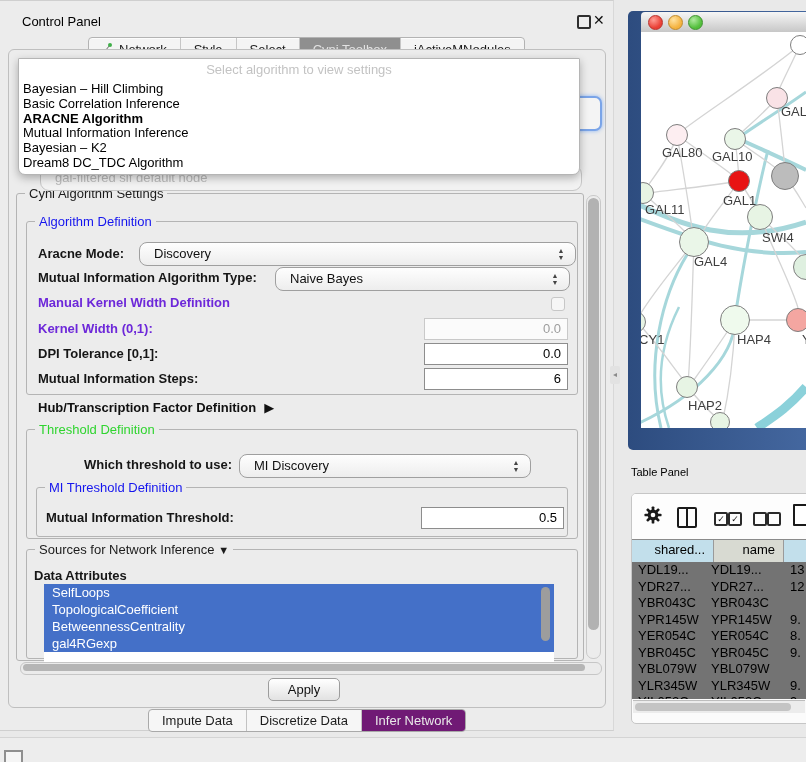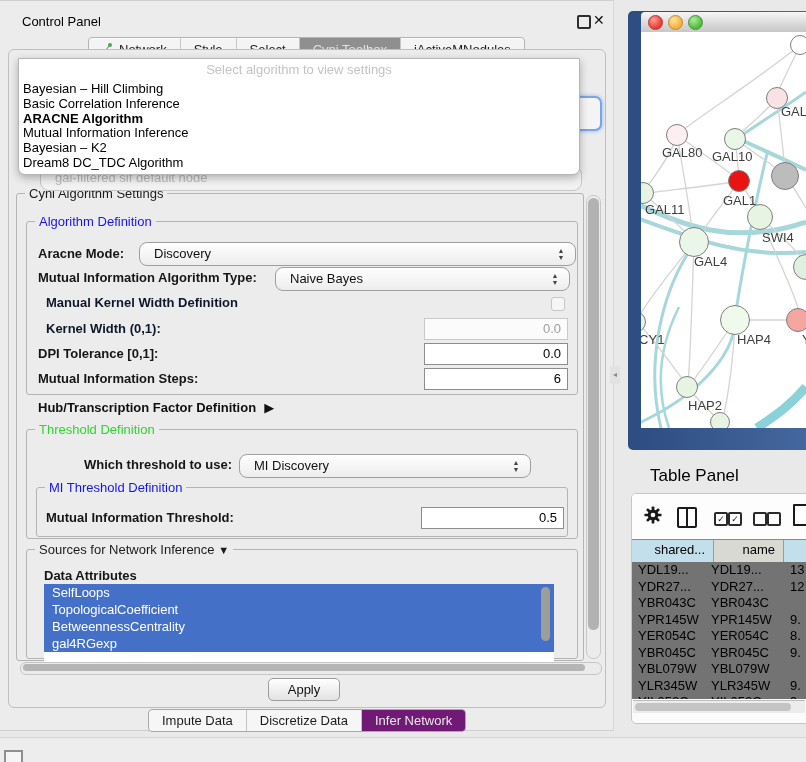--- a/index.html
+++ b/index.html
@@ -41,21 +41,21 @@
   .algo-selected{font-weight:700;}
 
   
   .vscroll{left:586px;top:194px;width:13px;height:462px;border:1px solid #c9c9c9;border-radius:7px;background:#ececec;}
   .vscroll .thumb{position:absolute;left:1px;right:1px;top:2px;height:432px;background:#b2b2b2;border-radius:6px;}
   .groupbox{border:1px solid #b4b4b4;border-radius:3px;background:transparent;}
   .legend{position:absolute;top:-8px;left:8px;background:#ececec;padding:0 4px;font-size:13px;line-height:15px;white-space:nowrap;}
   .lg-black{color:#1b1b1b;} .lg-blue{color:#1515ee;} .lg-green{color:#2fd42f;}
 
   .lbl{height:20px;line-height:20px;font-size:13px;font-weight:700;color:#161616;white-space:nowrap;}
-  .lbl.dis{color:#0f172a;margin-left:8px;}
+  .lbl.dis{color:#6d28d9;}
   .combo{border:1px solid #9f9f9f;border-radius:8px;background:linear-gradient(#fefefe,#ededed);
          height:22px;line-height:22px;padding-left:14px;font-size:13px;color:#111;}
   .combo .steppers{position:absolute;right:9px;top:2px;width:10px;height:18px;font-size:7px;color:#444;
                    display:flex;flex-direction:column;align-items:center;justify-content:center;line-height:7px;}
   .field{border:1px solid #8d8d8d;background:#fff;height:20px;line-height:20px;text-align:right;
          padding-right:6px;font-size:13px;color:#000;}
   .field.dis{border:1px solid #c9c9c9;background:#fbfbfb;color:#9d9d9d;}
   .checkbox{width:12px;height:12px;border:1px solid #c7c7c7;border-radius:3px;background:#f6f6f6;}
 
   .hub-row{height:20px;line-height:20px;font-weight:600;color:#101010;}
@@ -90,21 +90,21 @@
                 border-bottom:1px solid #8f8f8f;border-radius:4px 0 0 0;}
   .light{width:13px;height:13px;border-radius:50%;top:3px;}
   .light.red{left:7px;background:radial-gradient(circle at 35% 30%,#ff9d94,#ea3f35 65%);border:1px solid #b9322c;}
   .light.yellow{left:27px;background:radial-gradient(circle at 35% 30%,#ffe2a0,#f4b23e 65%);border:1px solid #c08a2c;}
   .light.green{left:47px;background:radial-gradient(circle at 35% 30%,#b0eaa0,#53bf3c 65%);border:1px solid #3f9330;}
   .net-canvas{left:641px;top:32px;width:165px;height:396px;background:#ffffff;overflow:hidden;}
   .net-node{position:absolute;border-radius:50%;border:1px solid #7e7e7e;box-sizing:border-box;}
   .net-label{position:absolute;font-size:13px;color:#3e3e3e;white-space:nowrap;}
 
   
-  .tp-title{left:650px;top:466px;font-size:17px;color:#000;}
+  .tp-title{left:631px;top:466px;font-size:11px;color:#000;}
   .table-panel{left:631px;top:493px;width:175px;height:229px;background:#fbfbfb;border:1px solid #c6c6c6;
                border-radius:5px 0 0 5px;overflow:hidden;}
   .tp-toolbar{position:absolute;left:0;top:0;width:100%;height:45px;background:#fdfdfd;}
   .tico{position:absolute;color:#1a1a1a;}
   .cols-icon{width:16px;height:17px;border:2px solid #1a1a1a;border-radius:2px;}
   .cols-icon:after{content:"";position:absolute;left:7px;top:0;width:2px;height:17px;background:#1a1a1a;}
   .cbx{width:10px;height:10px;border:2px solid #2a2a2a;border-radius:2px;font-size:9px;line-height:10px;
        text-align:center;font-weight:700;color:#1a1a1a;}
   .doc-icon{width:13px;height:18px;border:2px solid #1a1a1a;border-radius:1px;background:#fff;}
   .thead{position:absolute;left:0;top:45px;width:100%;height:22px;display:flex;border-top:1px solid #8b8b8b;border-bottom:1px solid #8b8b8b;}
@@ -234,21 +234,21 @@
     </div>
     <div class="abs lbl" style="left:46px;top:507px;">Mutual Information Threshold:</div>
     <div class="abs field" style="left:421px;top:506px;width:135px;">0.5</div>
 
     <div class="abs groupbox" style="left:26px;top:548px;width:550px;height:108px;">
       <div class="legend lg-black">
         <span>Sources for Network Inference</span>
         <span style="font-size:11px;">▼</span>
       </div>
     </div>
-    <div class="abs lbl" style="left:44px;top:565px;">Data Attributes</div>
+    <div class="abs lbl" style="left:34px;top:565px;">Data Attributes</div>
     <div class="abs attr-list" style="left:44px;top:583px;width:510px;height:80px;">
 
     <div class="attr-item">SelfLoops</div>
         <div class="attr-item">TopologicalCoefficient</div>
         <div class="attr-item">BetweennessCentrality</div>
         <div class="attr-item">gal4RGexp</div>
         <div class="attr-scroll"></div>
       </div>
 
     <div class="abs hscroll">

